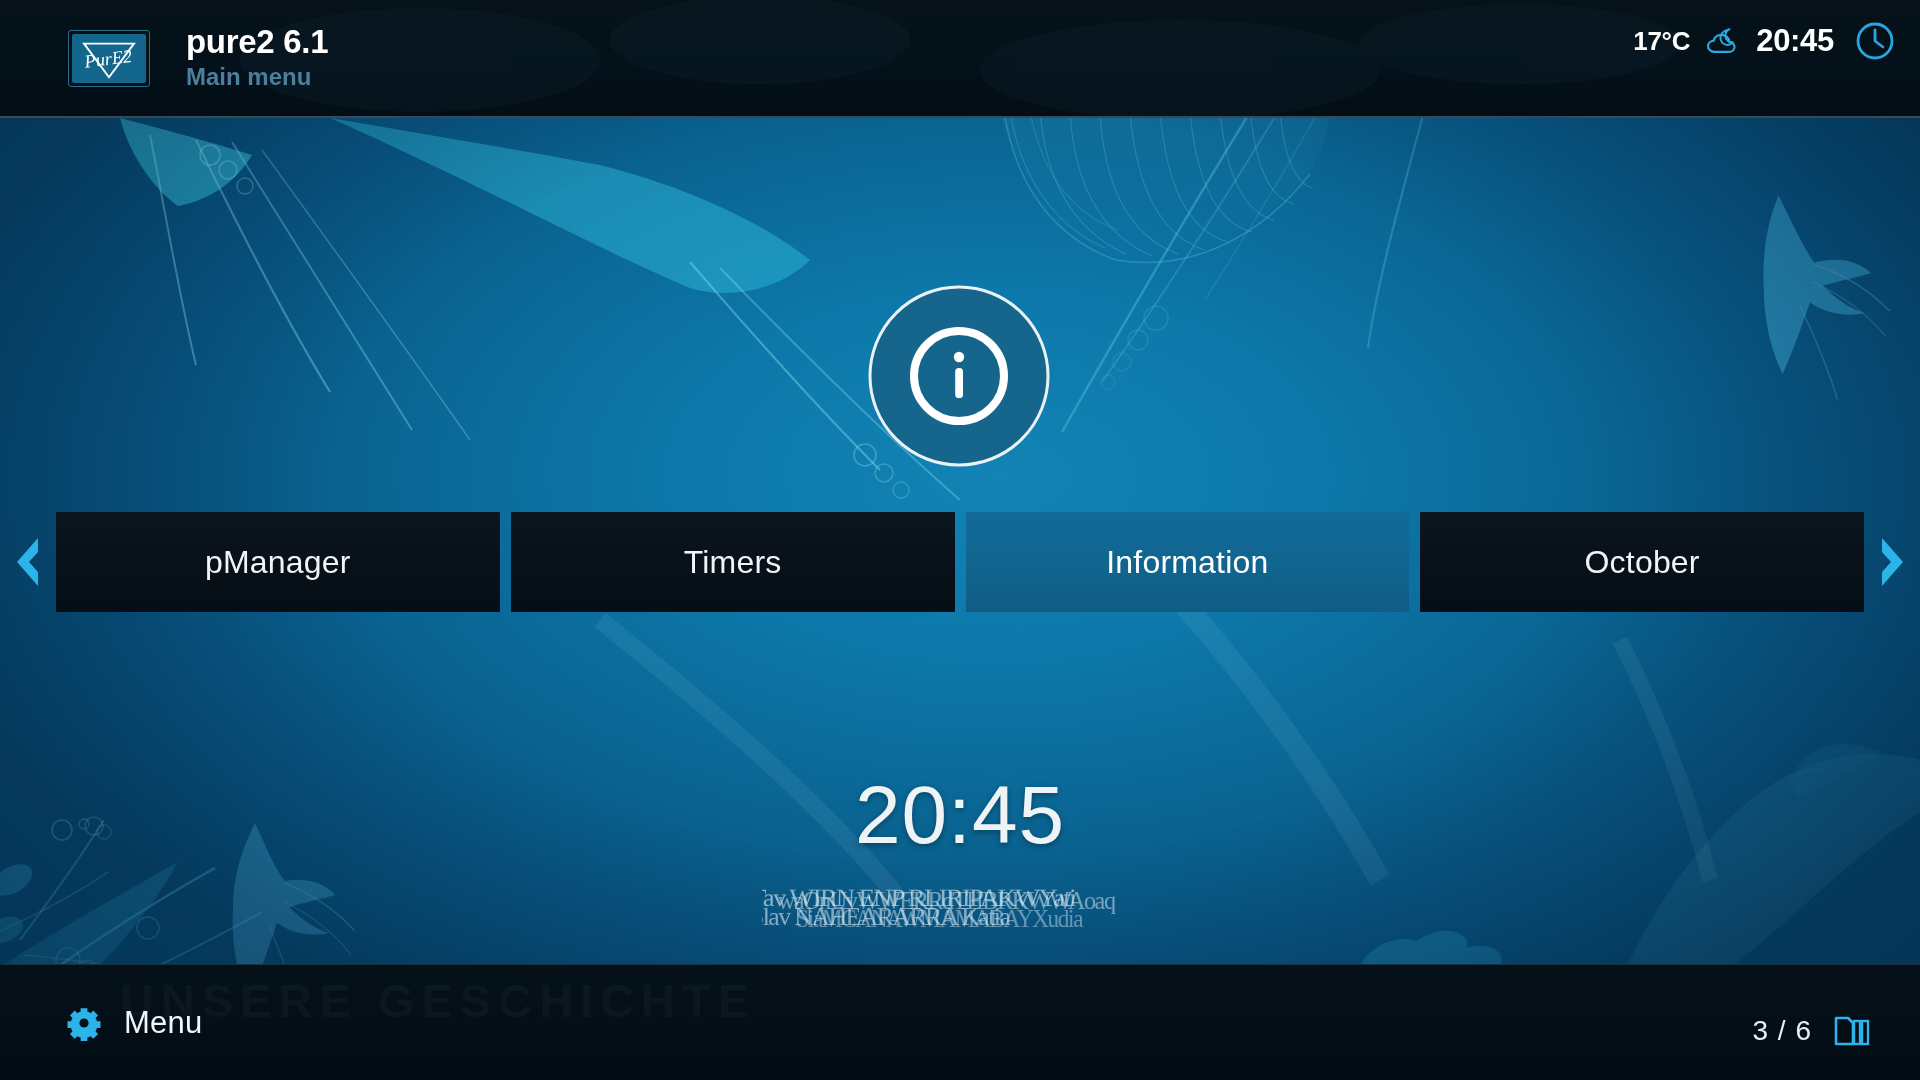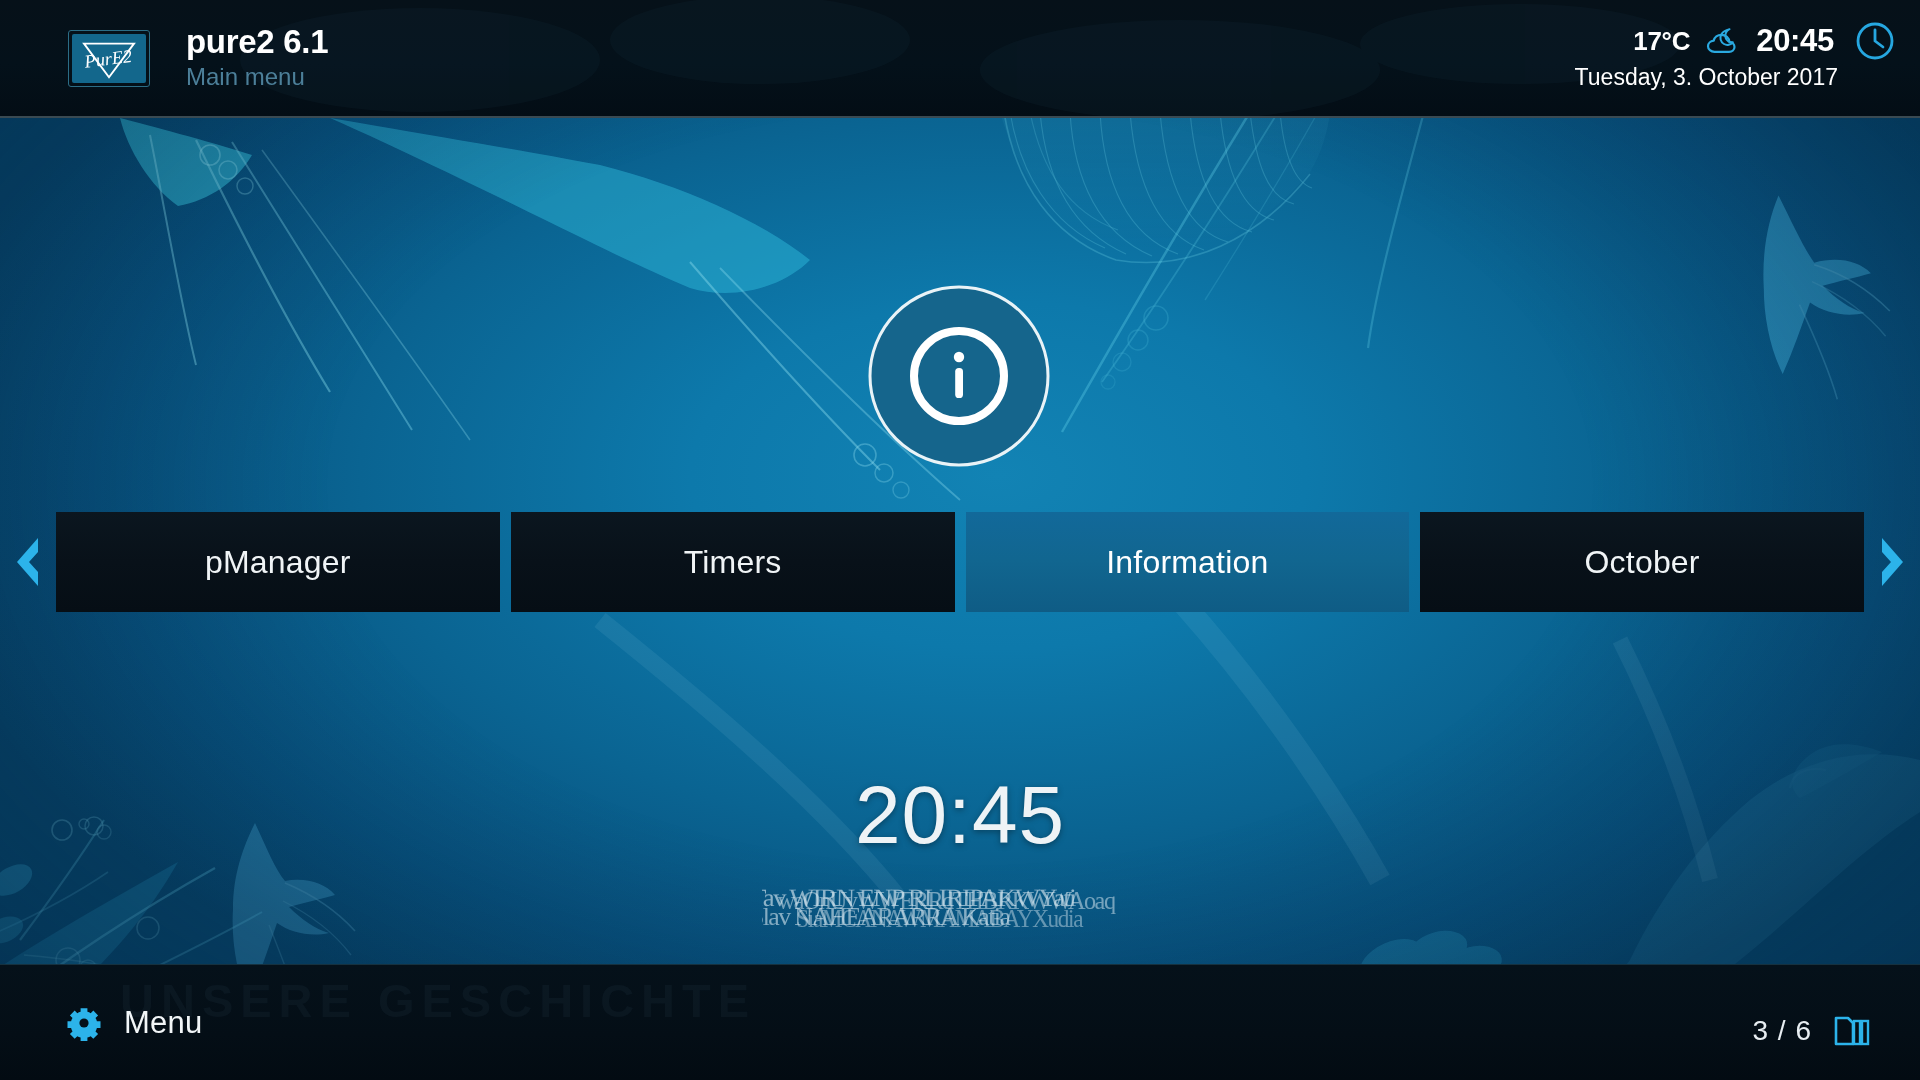--- a/index.html
+++ b/index.html
@@ -76,20 +76,21 @@
     font-weight: bold;
     line-height: 40px;
     letter-spacing: -0.3px;
     white-space: nowrap;
   }
   .app-sub {
     color: #4c7f99;
     font-size: 24px;
     line-height: 30px;
     white-space: nowrap;
+    font-weight: bold;
   }
   .status-block {
     position: absolute;
     right: 24px; top: 20px;
     text-align: right;
   }
   .status-row1 {
     display: flex;
     align-items: center;
     justify-content: flex-end;
@@ -430,21 +431,20 @@
           </svg>
         </span>
         <span class="clocktime">20:45</span>
         <span style="display:inline-flex; margin-left:6px;">
           <svg width="42" height="42" viewBox="0 0 42 42">
             <circle cx="21" cy="21" r="17" fill="none" stroke="#26a7e0" stroke-width="2.8"></circle>
             <path d="M21 10 L21 21 L29 27" fill="none" stroke="#26a7e0" stroke-width="2.8" stroke-linecap="round" stroke-linejoin="round"></path>
           </svg>
         </span>
       </div>
-      <div class="status-row2">Tuesday,  3. October 2017</div>
     </div>
   </div>
 
   <div class="center-icon">
     <svg viewBox="0 0 186 186" width="186" height="186">
       <circle cx="93" cy="93" r="89" fill="#15658c" stroke="#e9f3f7" stroke-width="3"></circle>
       <circle cx="93" cy="93" r="45" fill="none" stroke="#ffffff" stroke-width="8"></circle>
       <circle cx="93" cy="74" r="5.2" fill="#ffffff"></circle>
       <rect x="89.2" y="85" width="7.8" height="30" rx="3.6" fill="#ffffff"></rect>
     </svg>

